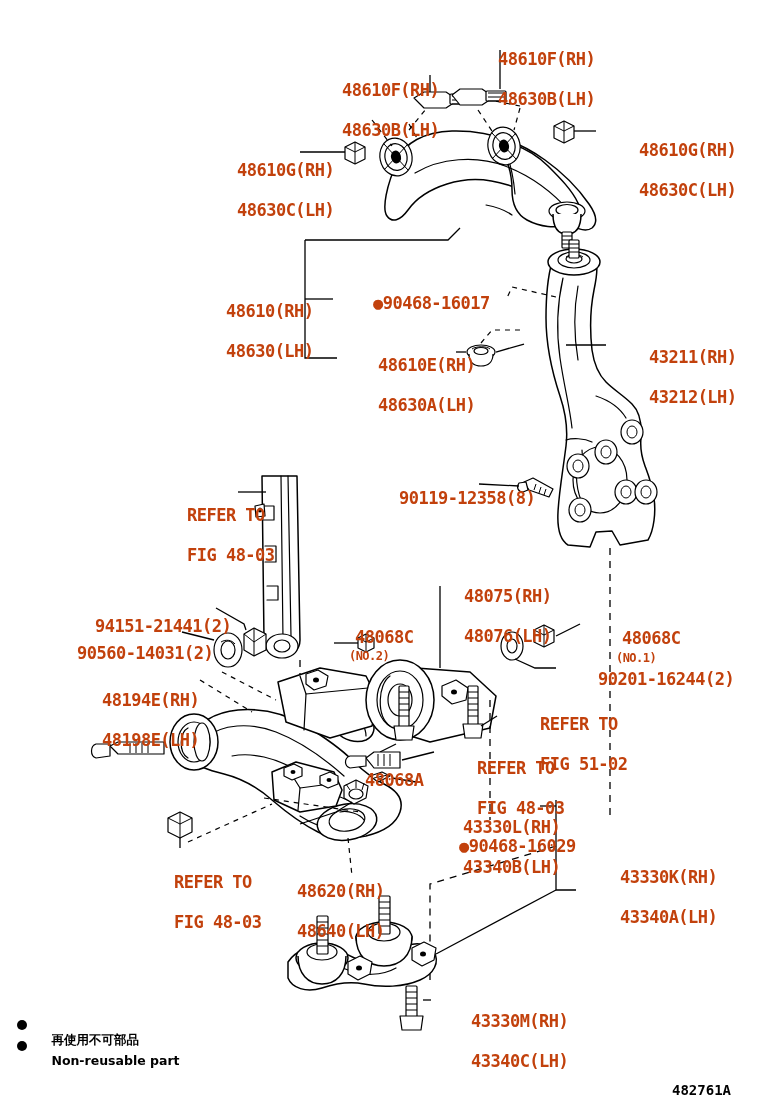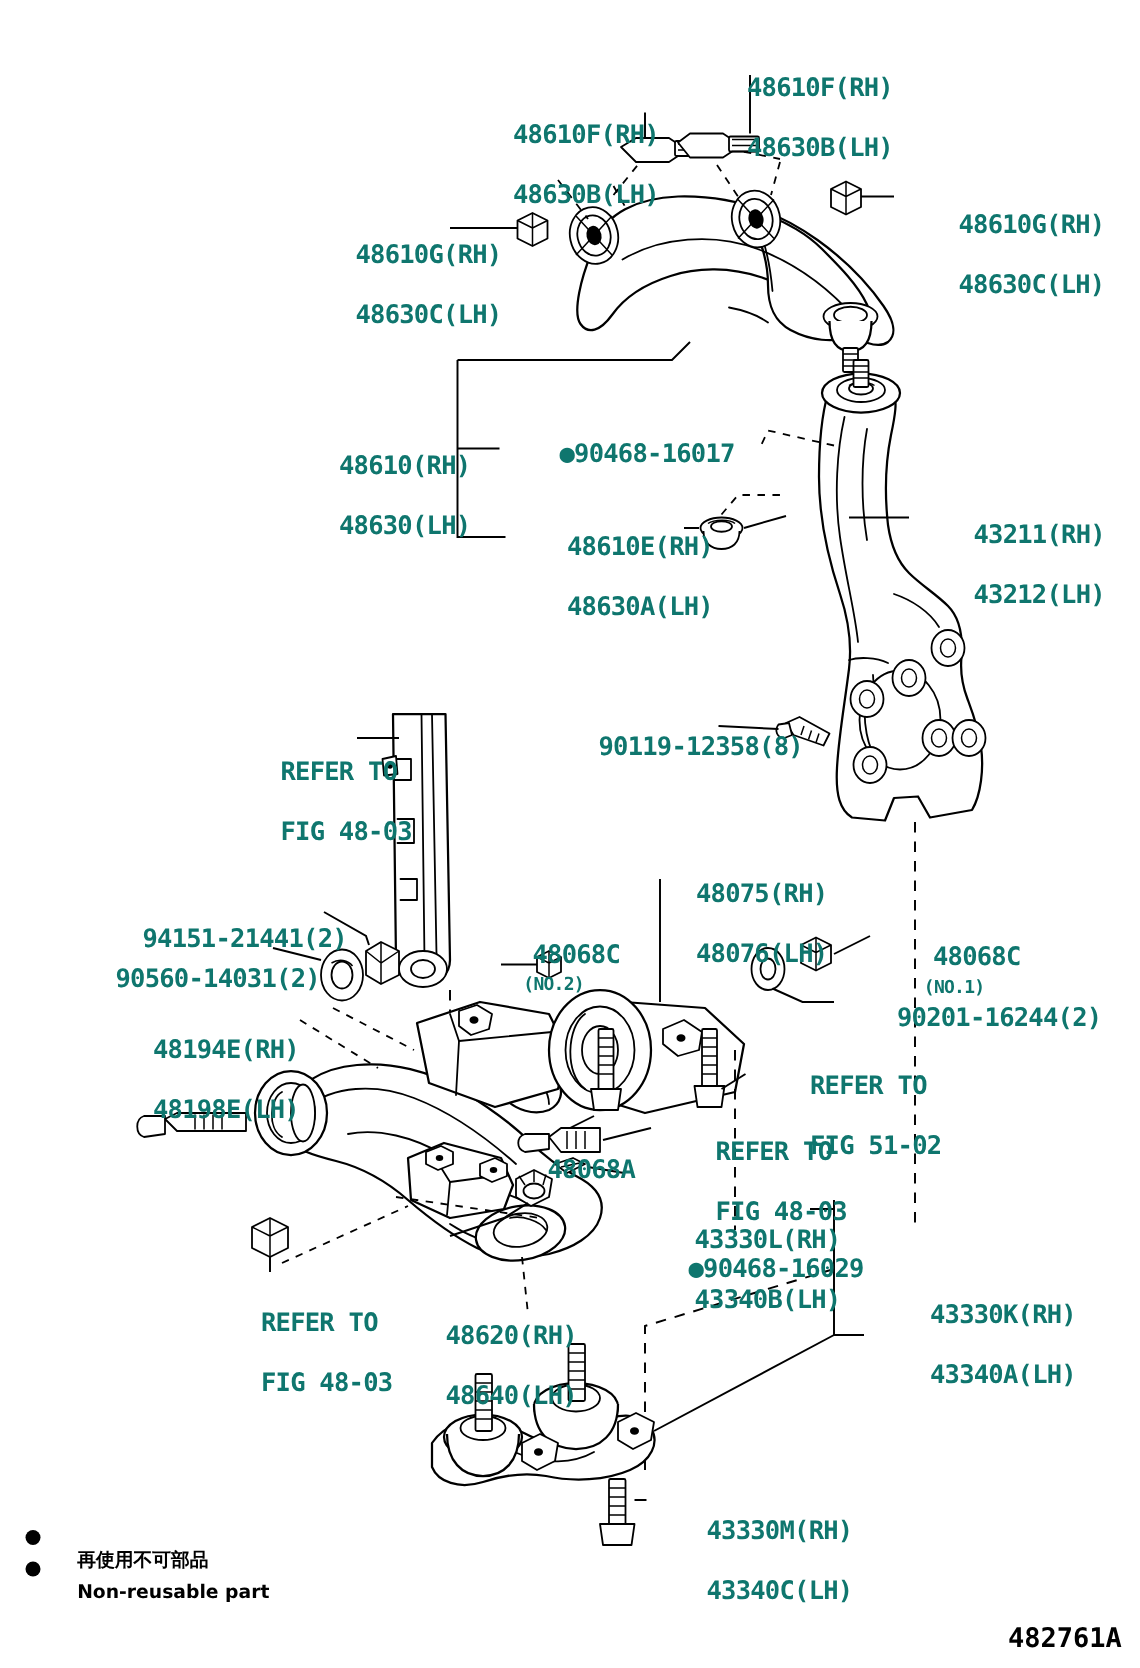--- a/index.html
+++ b/index.html
@@ -13,37 +13,37 @@
   #sheet{position:absolute;left:0;top:0;width:760px;height:1112px;}
   #art{position:absolute;left:0;top:0;width:760px;height:1112px;}
   .lbl{
     position:absolute;
     font-family:"DejaVu Sans Mono","Liberation Mono",monospace;
     font-weight:bold;
     font-size:17px;
     line-height:19px;
     letter-spacing:-0.5px;
     white-space:pre;
-    color:#0f766e;
+    color:#c2410c;
   }
   .lbl.two{line-height:20px;}
   .sub{font-size:12px;letter-spacing:-0.5px;}
   .legend{
     position:absolute;
     font-family:"DejaVu Sans","Liberation Sans",sans-serif;
     font-size:12.5px;
     font-weight:bold;
     white-space:pre;
   }
   .legend .jp{font-family:"DejaVu Sans","Liberation Sans",sans-serif;}
   .figid{
     position:absolute;
     font-family:"DejaVu Sans Mono","Liberation Mono",monospace;
     font-weight:bold;
-    font-size:18px;
+    font-size:14px;
     letter-spacing:0px;
     text-align:right;
   }
 </style>
 </head>
 <body>
 
 <div id="sheet">
 
   <svg id="art" viewBox="0 0 760 1112" xmlns="http://www.w3.org/2000/svg">

